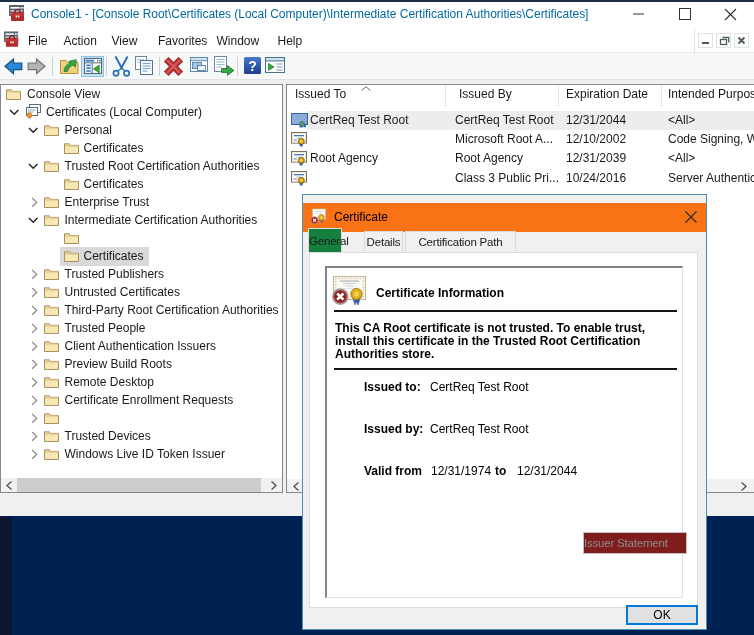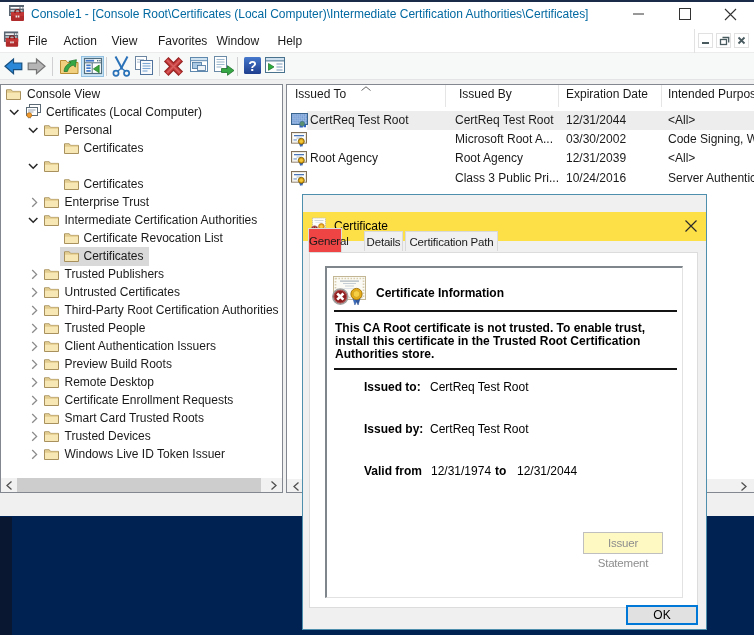--- a/index.html
+++ b/index.html
@@ -16,21 +16,21 @@
   #leftpane{position:absolute;left:0;top:82px;width:283px;height:409px;background:#ffffff;border:1px solid #828790;box-sizing:border-box;overflow:hidden;}
   #rightpane{position:absolute;left:286px;top:82px;width:468px;height:409px;background:#ffffff;border:1px solid #828790;border-right:none;box-sizing:border-box;overflow:hidden;}
   .treerow{position:absolute;height:18px;line-height:18px;font-size:12px;color:#1a1a1a;white-space:nowrap;}
   .hscroll{position:absolute;height:15px;background:#f1f1f1;}
   .sbthumb{position:absolute;top:0;height:15px;background:#cdcdcd;}
   .hdrtext{position:absolute;top:-2px;font-size:12px;color:#191919;height:22px;line-height:22px;white-space:nowrap;}
   .colsep{position:absolute;top:0;width:1px;height:22px;background:#e5e5e5;}
   .lrow{position:absolute;left:0;width:468px;height:19px;font-size:12px;color:#1a1a1a;}
   .lcell{position:absolute;top:0;height:19px;line-height:19px;white-space:nowrap;overflow:hidden;}
   #dialog{position:absolute;left:302px;top:194px;width:405px;height:436px;background:#f0f0f0;border:1px solid #4e8fae;box-sizing:border-box;}
-  #dlgtitle{position:absolute;left:0;top:17px;width:403px;height:29px;background:#fde047;}
+  #dlgtitle{position:absolute;left:0;top:8px;width:403px;height:29px;background:#f97316;}
   .tab{position:absolute;font-size:11.5px;letter-spacing:-0.2px;color:#1a1a1a;text-align:center;box-sizing:border-box;}
   #dlgpage{position:absolute;left:6px;top:57px;width:389px;height:356px;background:#ffffff;border:1px solid #dcdcdc;box-sizing:border-box;}
   #dlgpanel{position:absolute;left:22px;top:71px;width:358px;height:332px;background:#ffffff;border-top:2px solid #7f868c;border-left:2px solid #7f868c;border-right:1px solid #e2e2e2;border-bottom:1px solid #e2e2e2;box-sizing:border-box;}
   .sep{position:absolute;left:31px;width:343px;height:2px;background:#141414;}
   .dtext{font-size:12px;color:#000;}
 </style>
 </head>
 <body>
 <div id="root">
   <div id="win">
@@ -196,20 +196,21 @@
       <svg class="abs" style="left:27px;top:40px" width="11" height="10">
           <use href="#vchev"></use>
         </svg>
       <svg class="abs" style="left:43px;top:39px" width="15" height="12">
           <use href="#fold"></use>
         </svg>
       <div class="treerow" style="left:82.5px;top:54px">Certificates</div>
       <svg class="abs" style="left:63px;top:57px" width="15" height="12">
           <use href="#fold"></use>
         </svg>
+      <div class="treerow" style="left:63.5px;top:72px">Trusted Root Certification Authorities</div>
       <svg class="abs" style="left:27px;top:76px" width="11" height="10">
           <use href="#vchev"></use>
         </svg>
       <svg class="abs" style="left:43px;top:75px" width="15" height="12">
           <use href="#fold"></use>
         </svg>
       <div class="treerow" style="left:82.5px;top:90px">Certificates</div>
       <svg class="abs" style="left:63px;top:93px" width="15" height="12">
           <use href="#fold"></use>
         </svg>
@@ -220,21 +221,20 @@
       <svg class="abs" style="left:43px;top:111px" width="15" height="12">
           <use href="#fold"></use>
         </svg>
       <div class="treerow" style="left:63.5px;top:126px">Intermediate Certification Authorities</div>
       <svg class="abs" style="left:27px;top:130px" width="11" height="10">
           <use href="#vchev"></use>
         </svg>
       <svg class="abs" style="left:43px;top:129px" width="15" height="12">
           <use href="#fold"></use>
         </svg>
-      <div class="treerow" style="left:82.5px;top:144px">Certificate Revocation List</div>
       <svg class="abs" style="left:63px;top:147px" width="15" height="12">
           <use href="#fold"></use>
         </svg>
       <div class="treerow" style="left:82.5px;top:162px">Certificates</div>
       <svg class="abs" style="left:63px;top:165px" width="15" height="12">
           <use href="#fold"></use>
         </svg>
       <div class="treerow" style="left:63.5px;top:180px">Trusted Publishers</div>
       <svg class="abs" style="left:29px;top:184px" width="9" height="11">
           <use href="#cchev"></use>
@@ -284,21 +284,20 @@
       <svg class="abs" style="left:43px;top:291px" width="15" height="12">
           <use href="#fold"></use>
         </svg>
       <div class="treerow" style="left:63.5px;top:306px">Certificate Enrollment Requests</div>
       <svg class="abs" style="left:29px;top:310px" width="9" height="11">
           <use href="#cchev"></use>
         </svg>
       <svg class="abs" style="left:43px;top:309px" width="15" height="12">
           <use href="#fold"></use>
         </svg>
-      <div class="treerow" style="left:63.5px;top:324px">Smart Card Trusted Roots</div>
       <svg class="abs" style="left:29px;top:328px" width="9" height="11">
           <use href="#cchev"></use>
         </svg>
       <svg class="abs" style="left:43px;top:327px" width="15" height="12">
           <use href="#fold"></use>
         </svg>
       <div class="treerow" style="left:63.5px;top:342px">Trusted Devices</div>
       <svg class="abs" style="left:29px;top:346px" width="9" height="11">
           <use href="#cchev"></use>
         </svg>
@@ -363,21 +362,21 @@
         <div class="lcell" style="left:23px">CertReq Test Root</div>
         <div class="lcell" style="left:168px">CertReq Test Root</div>
         <div class="lcell" style="left:279px">12/31/2044</div>
         <div class="lcell" style="left:381px">&lt;All&gt;</div>
       </div>
       <div class="lrow" style="top:45px">
         <svg class="abs" style="left:4px;top:2px" width="16" height="16">
             <use href="#certicon"></use>
           </svg>
         <div class="lcell" style="left:168px">Microsoft Root A...</div>
-        <div class="lcell" style="left:279px">03/30/2002</div>
+        <div class="lcell" style="left:279px">12/10/2002</div>
         <div class="lcell" style="left:381px">Code Signing, W...</div>
       </div>
       <div class="lrow" style="top:64px">
         <svg class="abs" style="left:4px;top:2px" width="16" height="16">
             <use href="#certicon"></use>
           </svg>
         <div class="lcell" style="left:23px">Root Agency</div>
         <div class="lcell" style="left:168px">Root Agency</div>
         <div class="lcell" style="left:279px">12/31/2039</div>
         <div class="lcell" style="left:381px">&lt;All&gt;</div>
@@ -412,23 +411,23 @@
         <circle cx="10.4" cy="9.5" r="2.9" fill="#e8a41c" stroke="#b5791b" stroke-width="0.7"></circle>
         <circle cx="10.4" cy="9.5" r="1.5" fill="#f6cf45"></circle>
         <circle cx="3.6" cy="12.2" r="3.4" fill="#962020" stroke="#b08585" stroke-width="0.8"></circle>
         <path d="M2.2 10.8 l2.8 2.8 M5 10.8 l-2.8 2.8" stroke="#fff" stroke-width="1.2"></path>
       </svg>
       <div class="abs" style="left:31px;top:7px;font-size:12px;color:#000">Certificate</div>
       <svg class="abs" style="left:381px;top:7px" width="14" height="14" viewBox="0 0 14 14">
           <path d="M1.5 1.5 l11 11 M12.5 1.5 l-11 11" stroke="#2b2b2b" stroke-width="1.2"></path>
         </svg>
     </div>
-    <div class="tab" style="left:5px;top:33px;width:34px;height:24px;background:#ef4444;border:1px solid #dcdcdc;border-bottom:none;line-height:24px">General</div>
+    <div class="tab" style="left:5px;top:33px;width:34px;height:24px;background:#15803d;border:1px solid #dcdcdc;border-bottom:none;line-height:24px">General</div>
     <div class="tab" style="left:61px;top:36px;width:39px;height:20px;background:#f0f0f0;border:1px solid #d9d9d9;border-bottom:none;line-height:20px">Details</div>
-    <div class="tab" style="left:102px;top:36px;width:93px;height:20px;background:#f0f0f0;border:1px solid #d9d9d9;border-bottom:none;line-height:20px">Certification Path</div>
+    <div class="tab" style="left:102px;top:36px;width:111px;height:20px;background:#f0f0f0;border:1px solid #d9d9d9;border-bottom:none;line-height:20px">Certification Path</div>
     <div id="dlgpage"></div>
     <div id="dlgpanel"></div>
     <svg class="abs" style="left:29px;top:81px" width="40" height="31" viewBox="0 0 40 31">
       <rect x="1.5" y="0.5" width="32" height="23" fill="#fbfaf4" stroke="#c3b695" stroke-width="1"></rect>
       <rect x="3.5" y="2.5" width="28" height="19" fill="none" stroke="#d8cdaf" stroke-width="1.6" stroke-dasharray="1.6,1.4"></rect>
       <rect x="8" y="4.5" width="19" height="1.2" fill="#a9b2ba"></rect>
       <rect x="11" y="7" width="13" height="1" fill="#c5cdd4"></rect>
       <rect x="13" y="9.5" width="9" height="1" fill="#c5cdd4"></rect>
       <rect x="12" y="12" width="11" height="1" fill="#dde3e8"></rect>
       <path d="M20.5 21 l2.4 8 2.4-5" fill="#3a6fc4" stroke="#2b4f92" stroke-width="0.5"></path>
@@ -444,17 +443,17 @@
     <div class="abs dtext" style="left:32px;top:127px;font-weight:bold;line-height:13.1px">This CA Root certificate is not trusted. To enable trust,<br>install this certificate in the Trusted Root Certification<br>Authorities store.</div>
     <div class="sep" style="top:173px"></div>
     <div class="abs dtext" style="left:61px;top:185px;font-weight:bold">Issued to:</div>
     <div class="abs dtext" style="left:127px;top:185px">CertReq Test Root</div>
     <div class="abs dtext" style="left:61px;top:227px;font-weight:bold">Issued by:</div>
     <div class="abs dtext" style="left:127px;top:227px">CertReq Test Root</div>
     <div class="abs dtext" style="left:61px;top:269px;font-weight:bold">Valid from</div>
     <div class="abs dtext" style="left:128px;top:269px">12/31/1974</div>
     <div class="abs dtext" style="left:192px;top:269px;font-weight:bold">to</div>
     <div class="abs dtext" style="left:214px;top:269px">12/31/2044</div>
-    <div class="abs" style="left:280px;top:337px;width:80px;height:22px;background:#fef9c3;border:1px solid #bfbfbf;box-sizing:border-box;text-align:center;line-height:20px;font-size:11.5px;letter-spacing:-0.2px;color:#8d8d8d">Issuer Statement</div>
+    <div class="abs" style="left:280px;top:337px;width:104px;height:22px;background:#7f1d1d;border:1px solid #bfbfbf;box-sizing:border-box;text-align:left;line-height:20px;font-size:11.5px;letter-spacing:-0.2px;color:#8d8d8d">Issuer Statement</div>
     <div class="abs" style="left:323px;top:410px;width:72px;height:20px;background:#e1e1e1;border:2px solid #0078d7;box-sizing:border-box;text-align:center;line-height:16px;font-size:12px;color:#000">OK</div>
   </div>
   <div class="abs" style="left:0;top:517px;width:12px;height:118px;background:#091830"></div>
 </div>
 
 </body></html>

